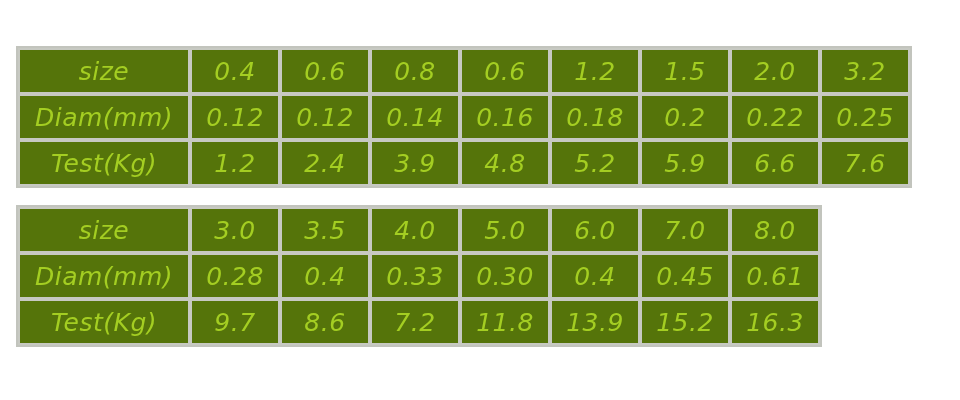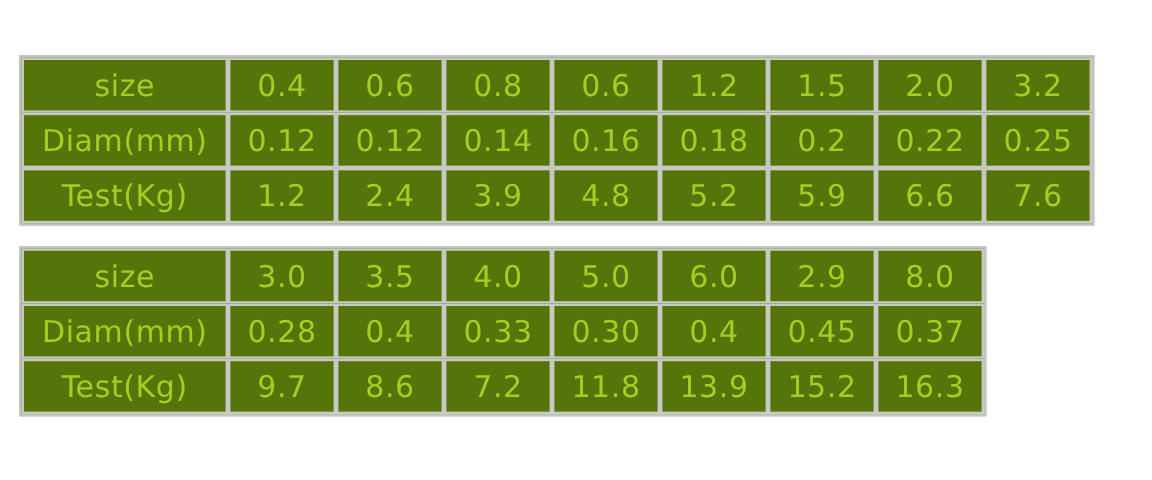--- a/index.html
+++ b/index.html
@@ -11,20 +11,21 @@
     height: 400px;
     background: #ffffff;
     font-family: "DejaVu Sans", "Liberation Sans", sans-serif;
     overflow: hidden;
   }
 
   .page {
     position: relative;
     width: 960px;
     height: 400px;
+    font-style: italic;
   }
 
   .spec-table {
     position: absolute;
     border-collapse: separate;
     border-spacing: 0;
     table-layout: fixed;
     background: #c2c4bd;
     border: 2px solid #c2c4bd;
   }
@@ -115,32 +116,32 @@
 
   <table class="spec-table" id="table-two">
     <tbody>
       <tr>
         <td class="row-label">size</td>
         <td class="data-cell">3.0</td>
         <td class="data-cell">3.5</td>
         <td class="data-cell">4.0</td>
         <td class="data-cell">5.0</td>
         <td class="data-cell">6.0</td>
-        <td class="data-cell">2.9</td>
+        <td class="data-cell">7.0</td>
         <td class="data-cell">8.0</td>
       </tr>
       <tr>
         <td class="row-label">Diam(mm)</td>
         <td class="data-cell">0.28</td>
         <td class="data-cell">0.4</td>
         <td class="data-cell">0.33</td>
         <td class="data-cell">0.30</td>
         <td class="data-cell">0.4</td>
         <td class="data-cell">0.45</td>
-        <td class="data-cell">0.37</td>
+        <td class="data-cell">0.61</td>
       </tr>
       <tr>
         <td class="row-label">Test(Kg)</td>
         <td class="data-cell">9.7</td>
         <td class="data-cell">8.6</td>
         <td class="data-cell">7.2</td>
         <td class="data-cell">11.8</td>
         <td class="data-cell">13.9</td>
         <td class="data-cell">15.2</td>
         <td class="data-cell">16.3</td>

